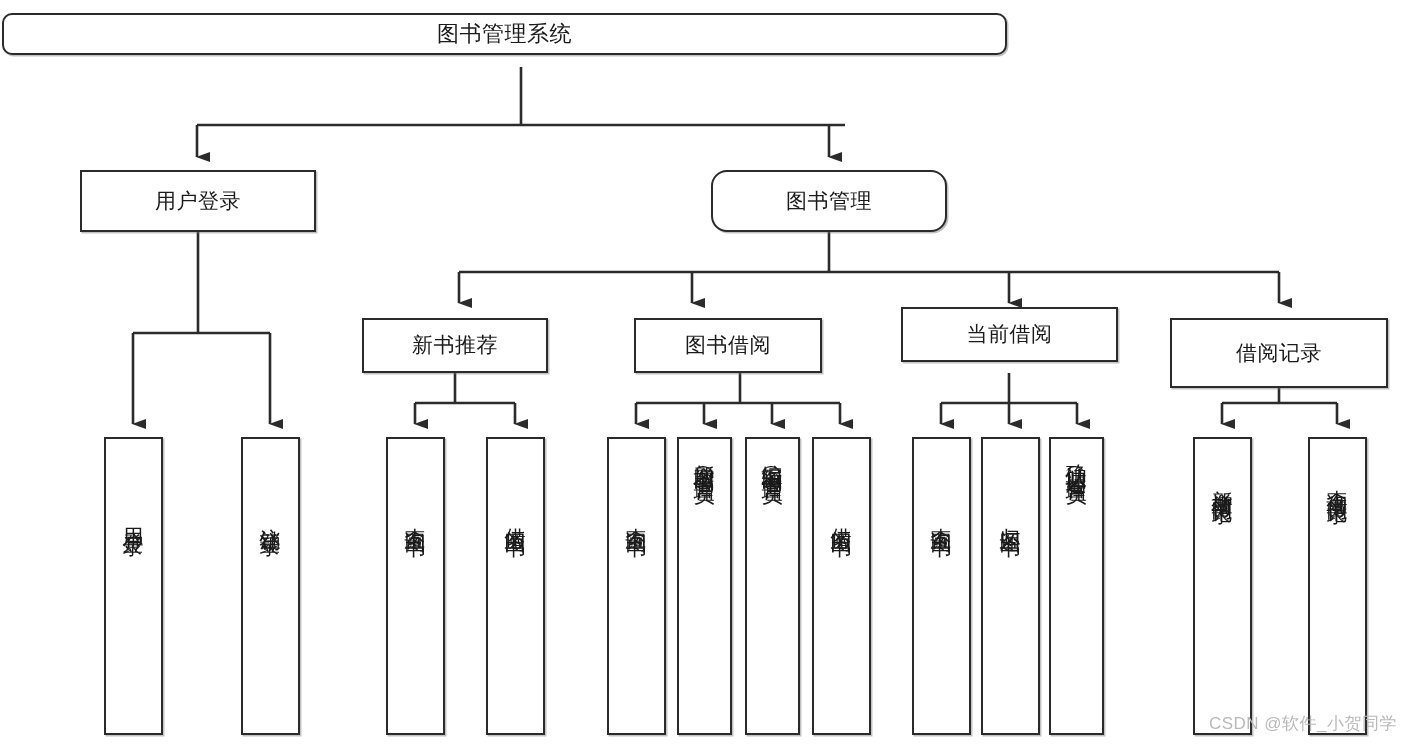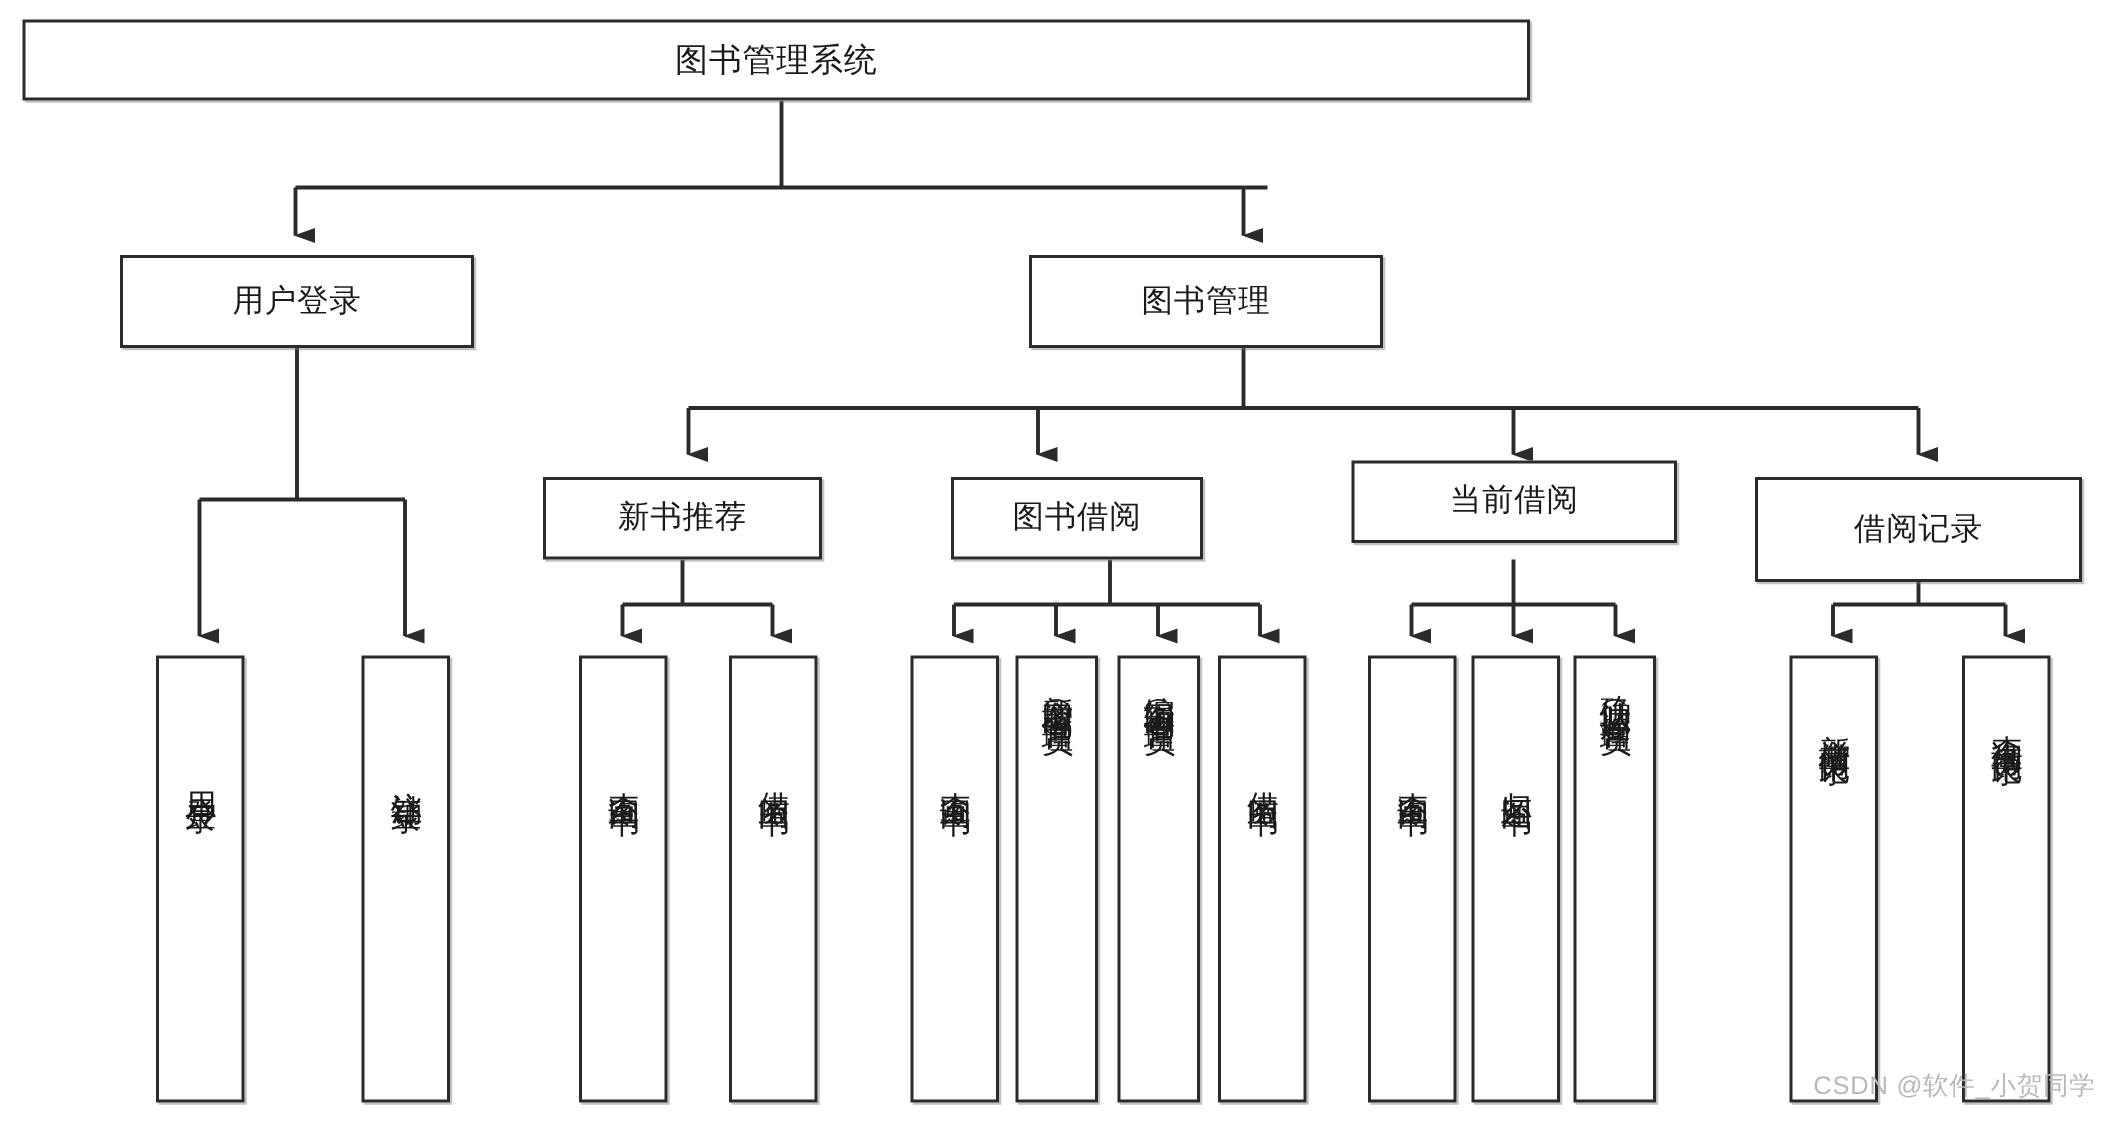--- a/index.html
+++ b/index.html
@@ -123,35 +123,35 @@
       <path d="M 1009 403 L 1009 424" marker-end="url(#arrow)"></path>
       <path d="M 1077 403 L 1077 424" marker-end="url(#arrow)"></path>
 
       <path d="M 1279 373 L 1279 403"></path>
       <path d="M 1222 403 L 1337 403"></path>
       <path d="M 1222 403 L 1222 424" marker-end="url(#arrow)"></path>
       <path d="M 1337 403 L 1337 424" marker-end="url(#arrow)"></path>
     </g>
   </svg>
 
-  <div class="node horiz root" style="left:15px; top:13px; width:1005px; height:54px;">
+  <div class="node horiz root" style="left:2px; top:13px; width:1005px; height:42px;border-radius:10px;">
     <span class="label">图书管理系统</span>
   </div>
 
   <div class="node horiz" style="left:80px; top:170px; width:236px; height:62px;">
     <span class="label">用户登录</span>
   </div>
-  <div class="node horiz" style="left:686px; top:170px; width:236px; height:62px;">
+  <div class="node horiz" style="left:711px; top:170px; width:236px; height:62px;border-radius:16px;">
     <span class="label">图书管理</span>
   </div>
 
   <div class="node horiz" style="left:362px; top:318px; width:186px; height:55px;">
     <span class="label">新书推荐</span>
   </div>
-  <div class="node horiz" style="left:634px; top:318px; width:168px; height:55px;">
+  <div class="node horiz" style="left:634px; top:318px; width:188px; height:55px;">
     <span class="label">图书借阅</span>
   </div>
   <div class="node horiz" style="left:901px; top:307px; width:217px; height:55px;">
     <span class="label">当前借阅</span>
   </div>
   <div class="node horiz" style="left:1170px; top:318px; width:218px; height:70px;">
     <span class="label">借阅记录</span>
   </div>
 
   <div class="node vert" style="left:104px; top:437px; width:59px; height:298px;">

